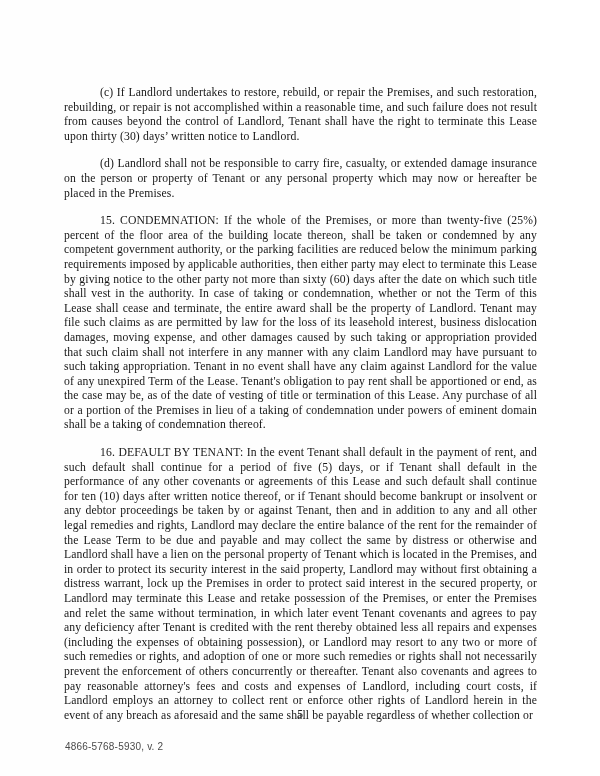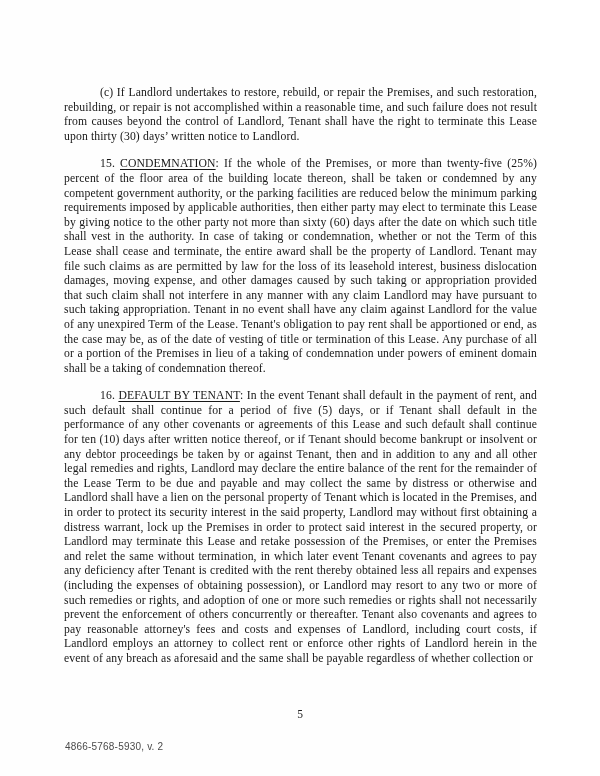--- a/index.html
+++ b/index.html
@@ -42,21 +42,20 @@
     color: #171717;
     letter-spacing: 0.01em;
     -webkit-font-smoothing: antialiased;
   }
 
   p.para:last-child {
     margin-bottom: 0;
   }
 
   .section-label {
-    text-decoration: underline;
     text-underline-offset: 1.5px;
   }
 
   .page-number {
     position: absolute;
     left: 0;
     top: 707px;
     width: 600px;
     text-align: center;
     font-size: 11.5px;
@@ -80,20 +79,23 @@
 <body>
 
 <div class="page">
 
   <div class="content">
 
     <p class="para">
       <span>(c) If Landlord undertakes to restore, rebuild, or repair the Premises, and such restoration, rebuilding, or repair is not accomplished within a reasonable time, and such failure does not result from causes beyond the control of Landlord, Tenant shall have the right to terminate this Lease upon thirty (30) days’ written notice to Landlord.</span>
     </p>
 
+    <p class="para">
+      <span>(d) Landlord shall not be responsible to carry fire, casualty, or extended damage insurance on the person or property of Tenant or any personal property which may now or hereafter be placed in the Premises.</span>
+    </p>
 
     <p class="para">
       <span>15. </span><span class="section-label">CONDEMNATION</span><span>: If the whole of the Premises, or more than twenty-five (25%) percent of the floor area of the building locate thereon, shall be taken or condemned by any competent government authority, or the parking facilities are reduced below the minimum parking requirements imposed by applicable authorities, then either party may elect to terminate this Lease by giving notice to the other party not more than sixty (60) days after the date on which such title shall vest in the authority. In case of taking or condemnation, whether or not the Term of this Lease shall cease and terminate, the entire award shall be the property of Landlord. Tenant may file such claims as are permitted by law for the loss of its leasehold interest, business dislocation damages, moving expense, and other damages caused by such taking or appropriation provided that such claim shall not interfere in any manner with any claim Landlord may have pursuant to such taking appropriation. Tenant in no event shall have any claim against Landlord for the value of any unexpired Term of the Lease. Tenant's obligation to pay rent shall be apportioned or end, as the case may be, as of the date of vesting of title or termination of this Lease. Any purchase of all or a portion of the Premises in lieu of a taking of condemnation under powers of eminent domain shall be a taking of condemnation thereof.</span>
     </p>
 
     <p class="para">
       <span>16. </span><span class="section-label">DEFAULT BY TENANT</span><span>: In the event Tenant shall default in the payment of rent, and such default shall continue for a period of five (5) days, or if Tenant shall default in the performance of any other covenants or agreements of this Lease and such default shall continue for ten (10) days after written notice thereof, or if Tenant should become bankrupt or insolvent or any debtor proceedings be taken by or against Tenant, then and in addition to any and all other legal remedies and rights, Landlord may declare the entire balance of the rent for the remainder of the Lease Term to be due and payable and may collect the same by distress or otherwise and Landlord shall have a lien on the personal property of Tenant which is located in the Premises, and in order to protect its security interest in the said property, Landlord may without first obtaining a distress warrant, lock up the Premises in order to protect said interest in the secured property, or Landlord may terminate this Lease and retake possession of the Premises, or enter the Premises and relet the same without termination, in which later event Tenant covenants and agrees to pay any deficiency after Tenant is credited with the rent thereby obtained less all repairs and expenses (including the expenses of obtaining possession), or Landlord may resort to any two or more of such remedies or rights, and adoption of one or more such remedies or rights shall not necessarily prevent the enforcement of others concurrently or thereafter. Tenant also covenants and agrees to pay reasonable attorney's fees and costs and expenses of Landlord, including court costs, if Landlord employs an attorney to collect rent or enforce other rights of Landlord herein in the event of any breach as aforesaid and the same shall be payable regardless of whether collection or</span>
     </p>
 
   </div>

